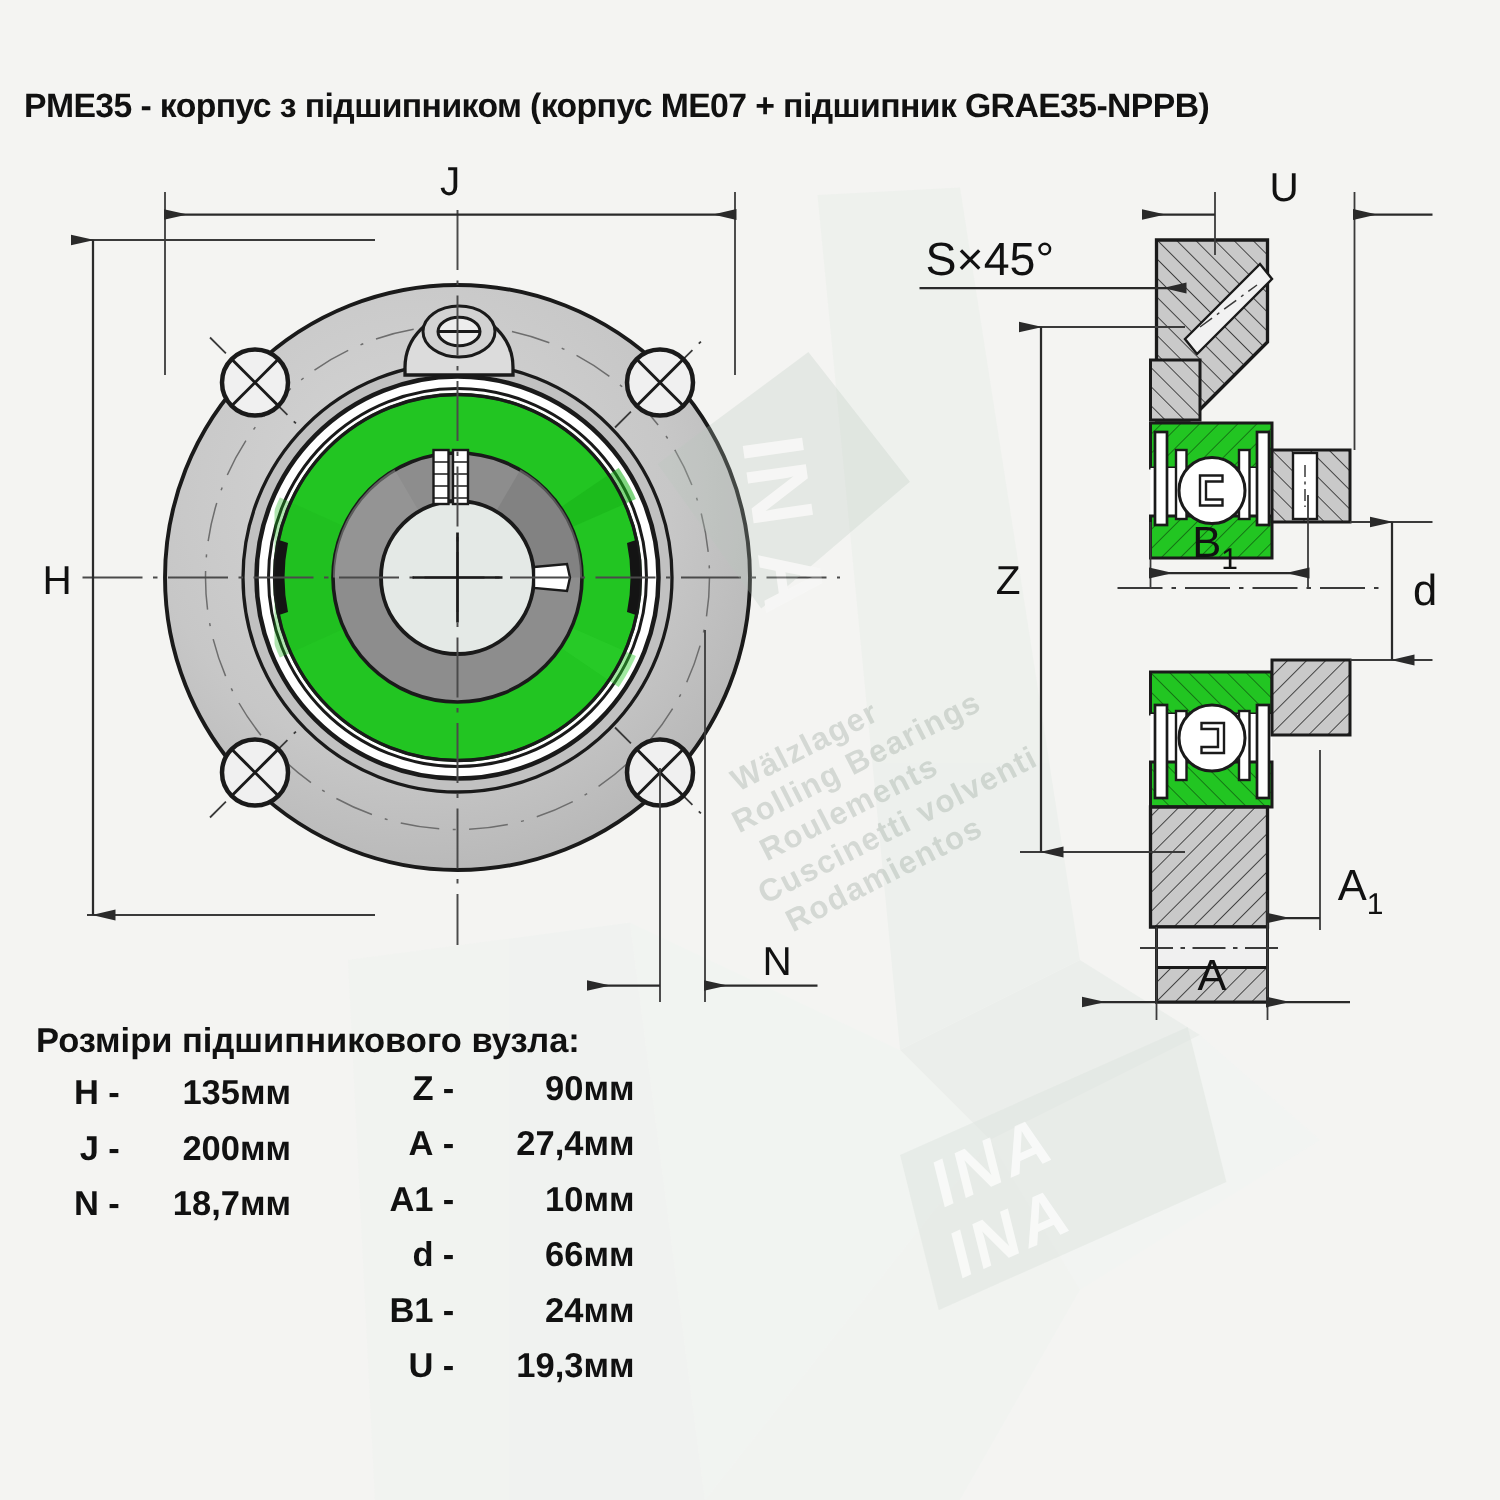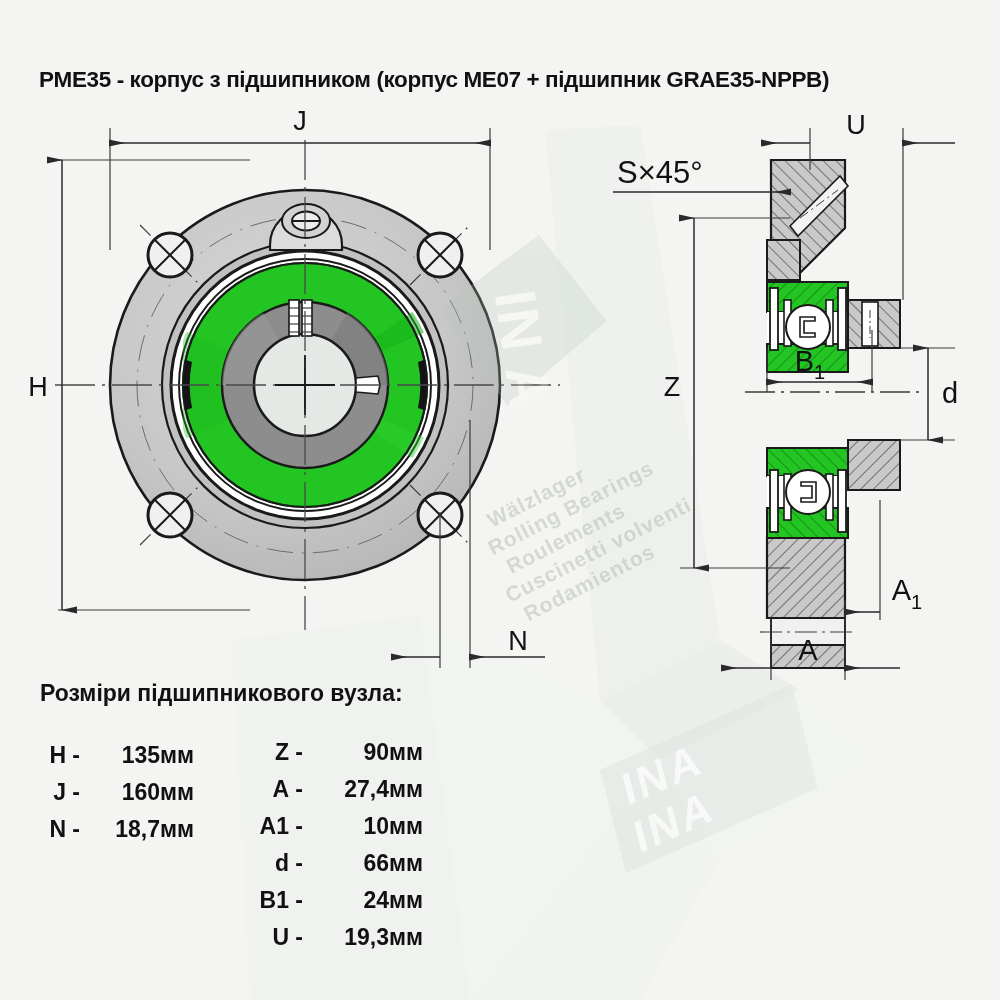--- a/index.html
+++ b/index.html
@@ -21,22 +21,22 @@
     width: 1000px;
     height: 1000px;
   }
   #title-bar {
     position: absolute;
     left: 0;
     top: 58px;
     width: 1000px;
     height: 44px;
     display: flex;
-    align-items: center;
-    padding-left: 39px;
+    align-items: flex-start;
+    padding-left: 16px;
     box-sizing: border-box;
     pointer-events: none;
   }
   #title-text {
     font-family: "Liberation Sans", sans-serif;
     font-weight: bold;
     font-size: 22.5px;
     letter-spacing: -0.4px;
     color: #111111;
     white-space: nowrap;
@@ -48,21 +48,20 @@
     color: #111111;
   }
   #table-heading {
     position: absolute;
     left: 24px;
     top: 680px;
     font-size: 23px;
     font-weight: bold;
     color: #111111;
     white-space: nowrap;
-    margin-left: 16px;
   }
   #table-col-left {
     left: 24px;
     top: 715px;
   }
   #table-col-right {
     left: 245px;
     top: 712px;
   }
   .dim-row {
@@ -84,21 +83,20 @@
     text-align: center;
   }
   .dim-val {
     display: inline-block;
     width: 74px;
     text-align: right;
   }
   .dim-unit {
     display: inline-block;
     text-align: left;
-    margin-top: 27px;
   }
   #table-col-right .dim-sym { width: 44px; }
   #table-col-right .dim-val { width: 80px; }
 </style>
 </head>
 <body>
 
 <div id="page">
 
   <svg id="drawing-area" viewBox="0 0 1000 1000">
@@ -414,21 +412,21 @@
   <div class="dim-table" id="table-col-left">
     <div class="dim-row">
       <span class="dim-sym">H</span>
       <span class="dim-dash">-</span>
       <span class="dim-val">135</span>
       <span class="dim-unit">мм</span>
     </div>
     <div class="dim-row">
       <span class="dim-sym">J</span>
       <span class="dim-dash">-</span>
-      <span class="dim-val">160</span>
+      <span class="dim-val">200</span>
       <span class="dim-unit">мм</span>
     </div>
     <div class="dim-row">
       <span class="dim-sym">N</span>
       <span class="dim-dash">-</span>
       <span class="dim-val">18,7</span>
       <span class="dim-unit">мм</span>
     </div>
   </div>
 

